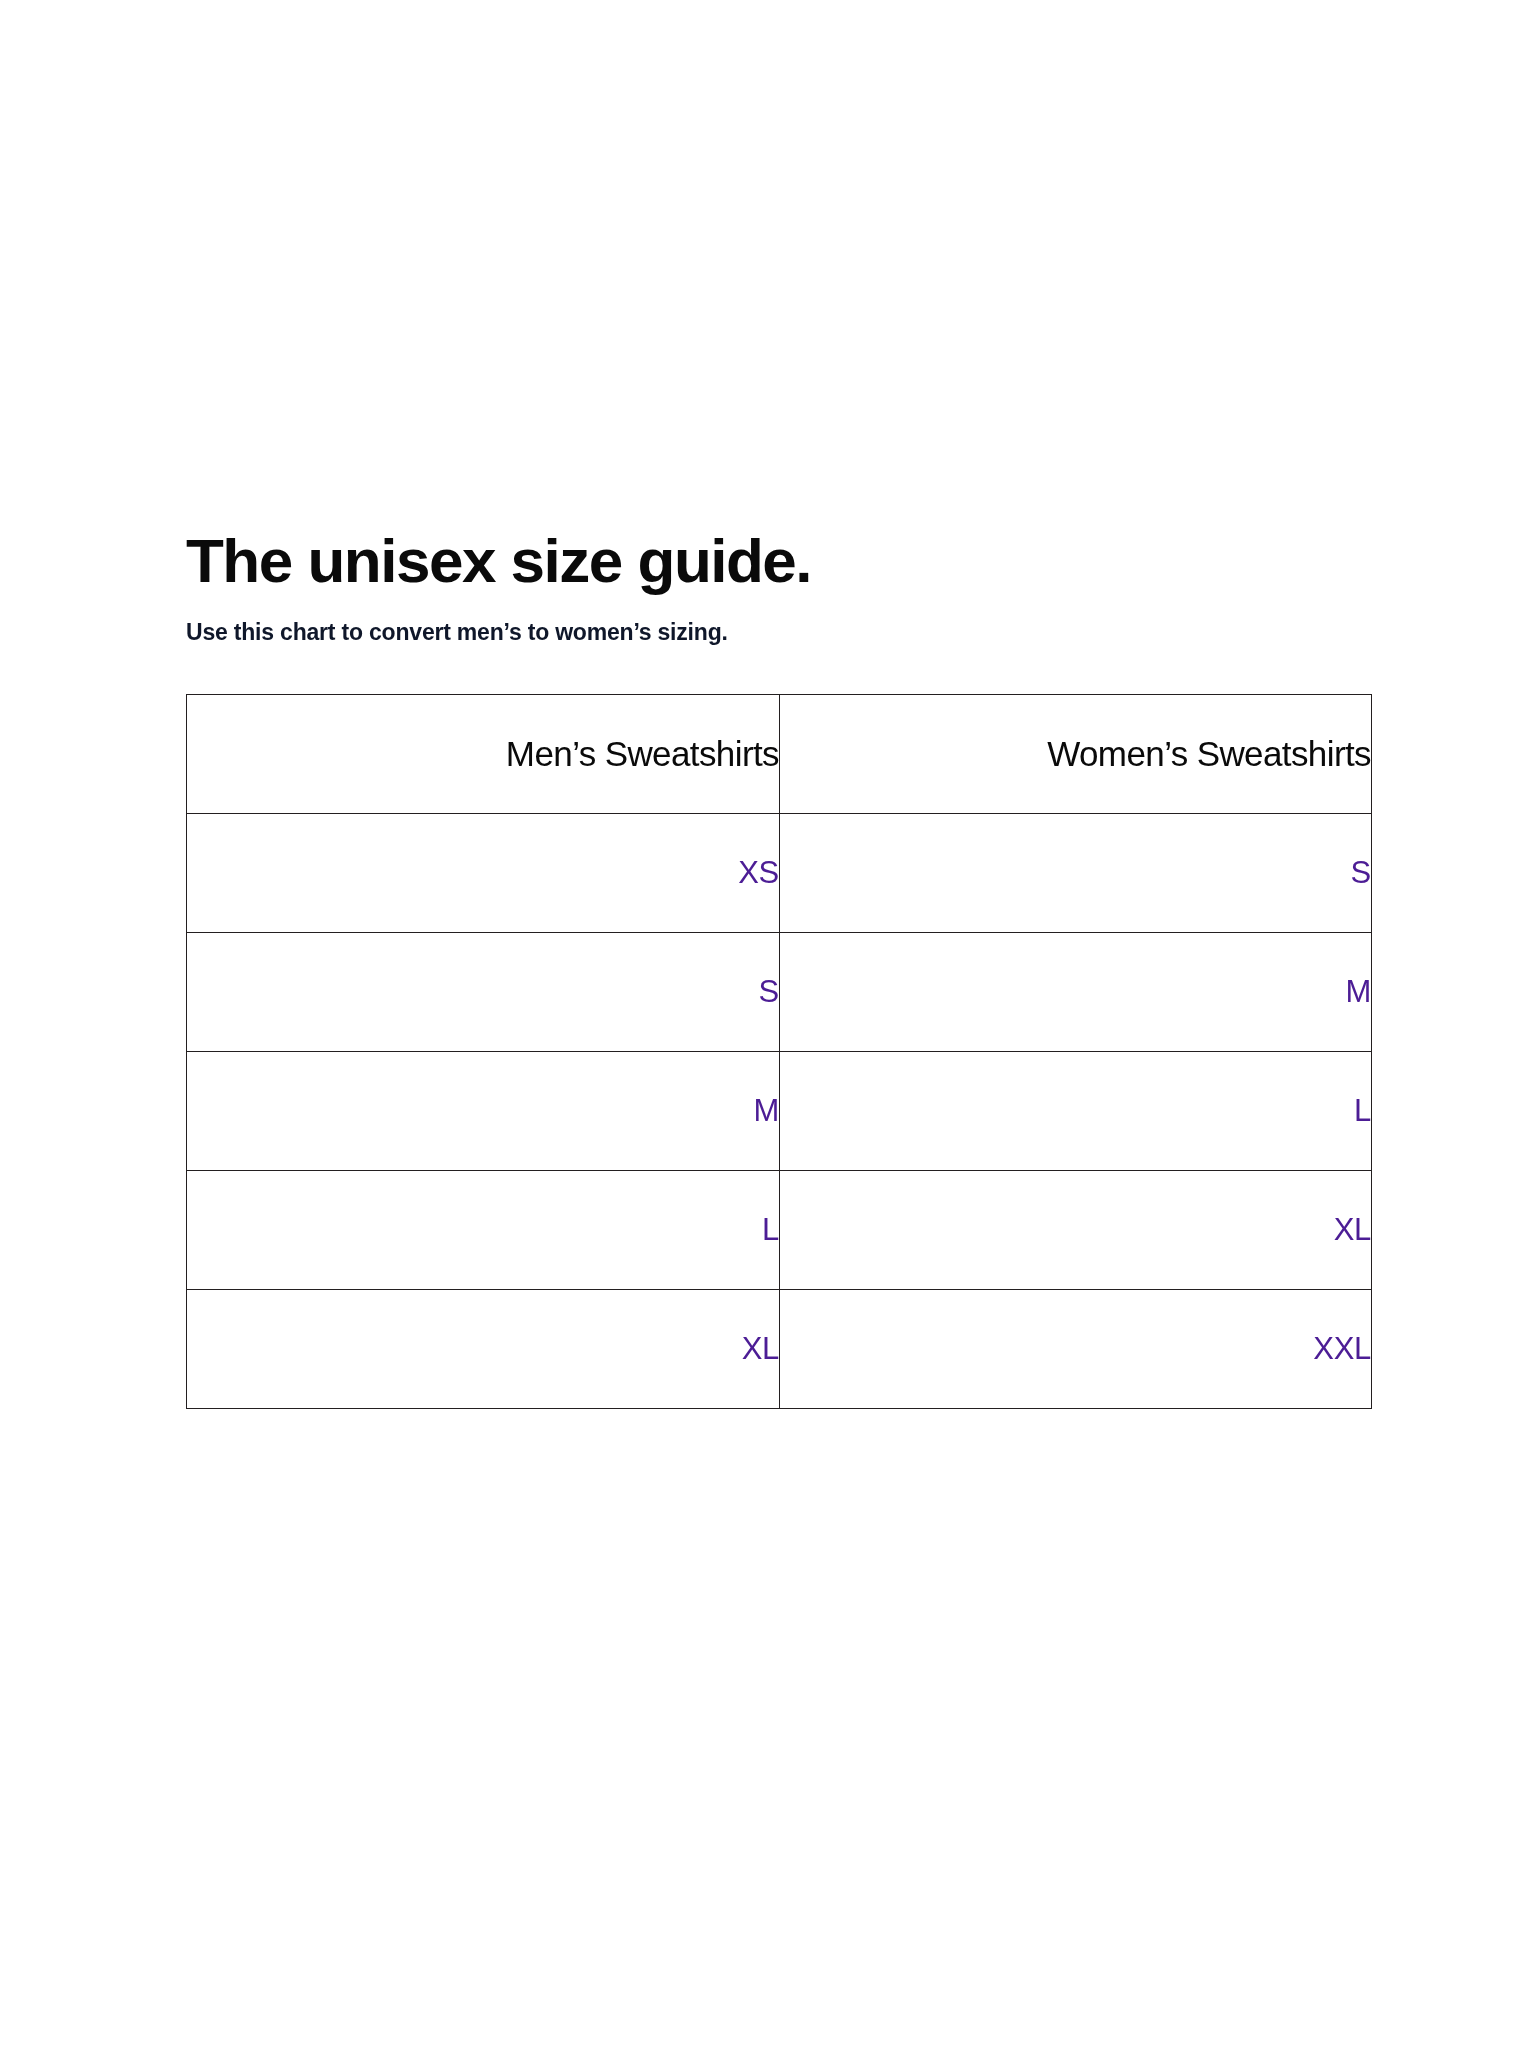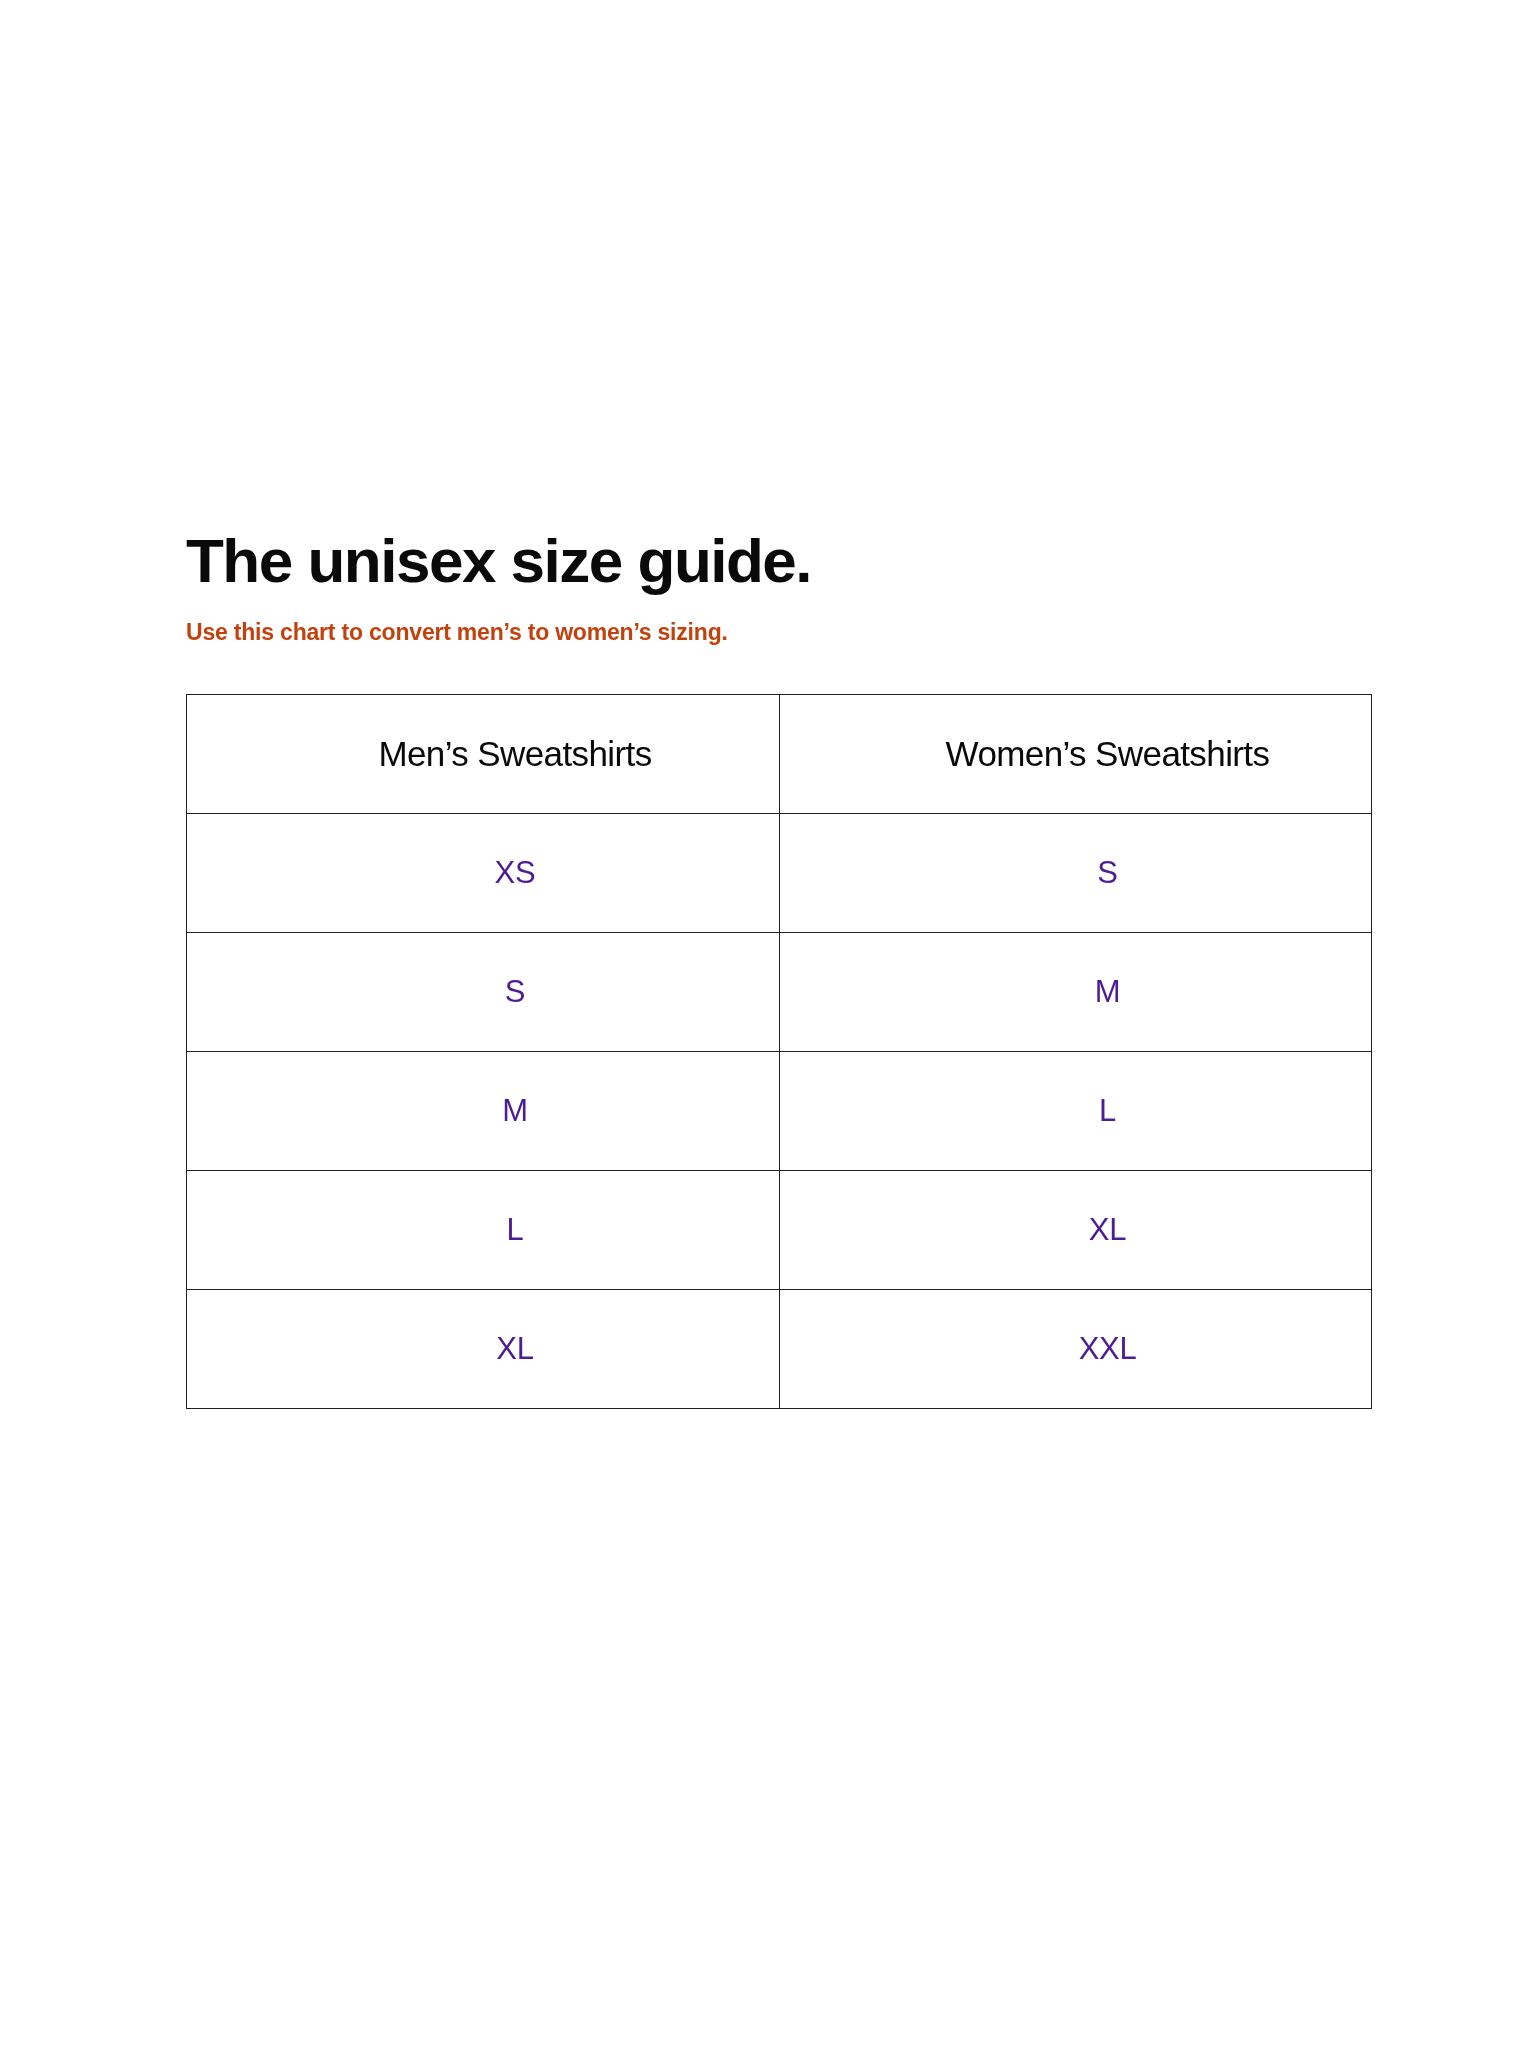--- a/index.html
+++ b/index.html
@@ -36,32 +36,32 @@
     letter-spacing: -1.5px;
     line-height: 1.05;
     margin: 8px 0 0 0;
     color: #0a0a0a;
   }
   .subtitle {
     font-size: 23px;
     font-weight: 700;
     letter-spacing: -0.2px;
     margin: 26px 0 12px 0;
-    color: #c2410c;
+    color: #0f172a;
   }
   .size-table {
     margin-top: 48px;
     width: 1185px;
     border-collapse: collapse;
     table-layout: fixed;
   }
   .size-table th,
   .size-table td {
     border: 1.6px solid #231f20;
-    text-align: center;
+    text-align: right;
     vertical-align: middle;
     padding: 0 0 0 64px;
     height: 119px;
     box-sizing: border-box;
   }
   .size-table th {
     font-size: 35px;
     font-weight: 500;
     letter-spacing: -0.6px;
     color: #0a0a0a;

